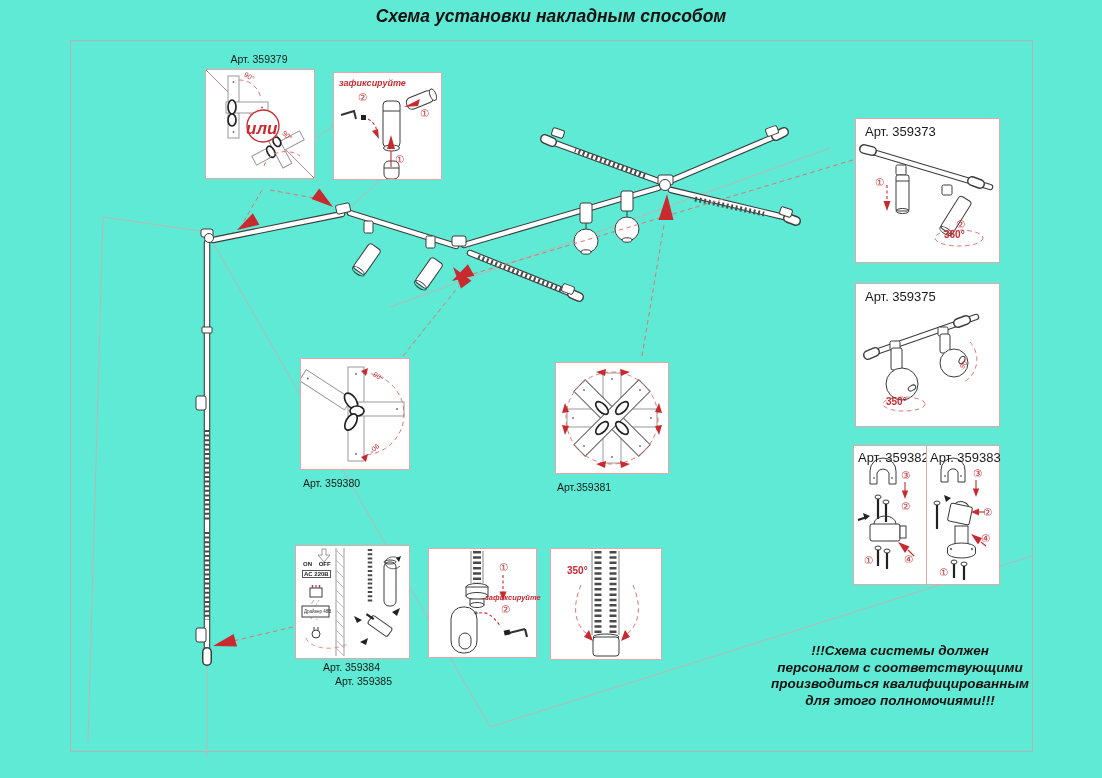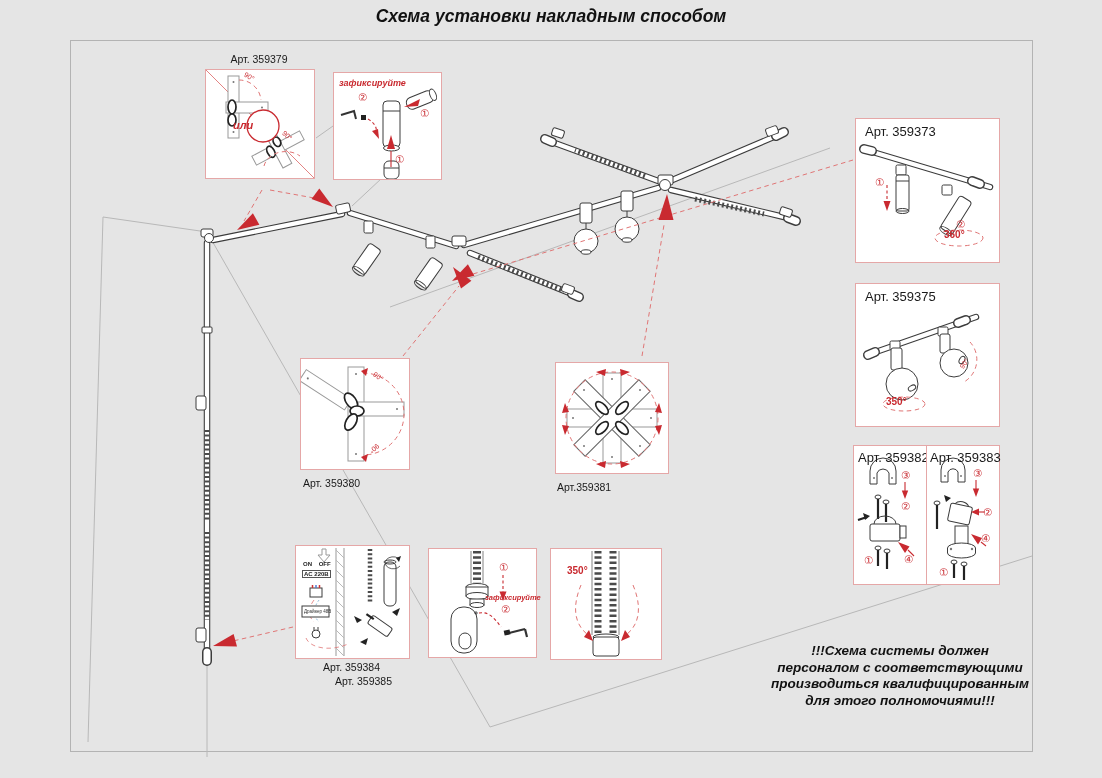--- a/index.html
+++ b/index.html
@@ -1,16 +1,16 @@
 <!DOCTYPE html>
 <html style="--accent_red: #c92a30; --accent_red_light: #e07575; --box_border: #e5a7a7; --line_dark: #3c3c3c; --line_light: #b8b8b8;"><head>
 <meta charset="utf-8">
 <style>
   html,body{margin:0;padding:0;background:#fff;}
-  #stage{position:relative;width:1102px;height:778px;background:#e5e5e5;overflow:hidden;
+  #stage{position:relative;width:1102px;height:778px;background:#5eead4;overflow:hidden;
          font-family:"Liberation Sans",sans-serif;}
   .abs{position:absolute;}
   #title{left:0;top:6px;width:1102px;text-align:center;
          font-size:17.5px;font-weight:bold;font-style:italic;color:#111;}
   #frame{left:70px;top:40px;width:961px;height:710px;border:1px solid #b3b3b3;}
   .artbox{border:1px solid var(--box_border,#e5a7a7);background:#fff;}
   .artbox svg{position:absolute;left:0;top:0;}
   .artlabel{font-size:10.5px;color:#1a1a1a;white-space:nowrap;}
   .lbl-in{position:absolute;font-size:13px;color:#1a1a1a;white-space:nowrap;}
   .rsm{position:absolute;font-size:9px;color:var(--accent_red,#c92a30);white-space:nowrap;}
@@ -170,21 +170,21 @@
       <path class="rd" d="M33,10 A22,22 0 0 1 55,30"></path>
       <g transform="translate(72,78) rotate(-28)">
         <rect class="lngray" x="-27" y="-5" width="54" height="10"></rect>
         <rect class="lngray" x="-5" y="-24" width="10" height="44"></rect>
         <ellipse class="slot" cx="-8" cy="0" rx="3.5" ry="6"></ellipse>
         <ellipse class="slot" cx="2" cy="-6" rx="3.5" ry="5"></ellipse>
       </g>
       <path class="rd" d="M58,96 A22,18 0 0 1 94,86"></path>
       <circle cx="57" cy="56" r="16" fill="#fff" stroke="var(--accent_red,#c92a30)" stroke-width="1.3"></circle>
     </svg>
-    <span class="rsm rit" style="left:27px;top:49px;font-size:11px">или</span>
+    <span class="rsm rit" style="left:40px;top:49px;font-size:17px">или</span>
     <span class="rsm tiny90" style="left:38px;top:3px;transform:rotate(30deg)">90°</span>
     <span class="rsm tiny90" style="left:76px;top:62px;transform:rotate(40deg)">90°</span>
   </div>
 
   <div class="abs artbox" style="left:333px;top:72px;width:107px;height:106px">
     <svg width="107" height="106">
       <g transform="translate(86,27) rotate(-22)">
         <rect class="lnw" x="-14" y="-6" width="28" height="12" rx="5"></rect>
         <ellipse class="lnw" cx="14" cy="0" rx="3" ry="6"></ellipse>
       </g>

